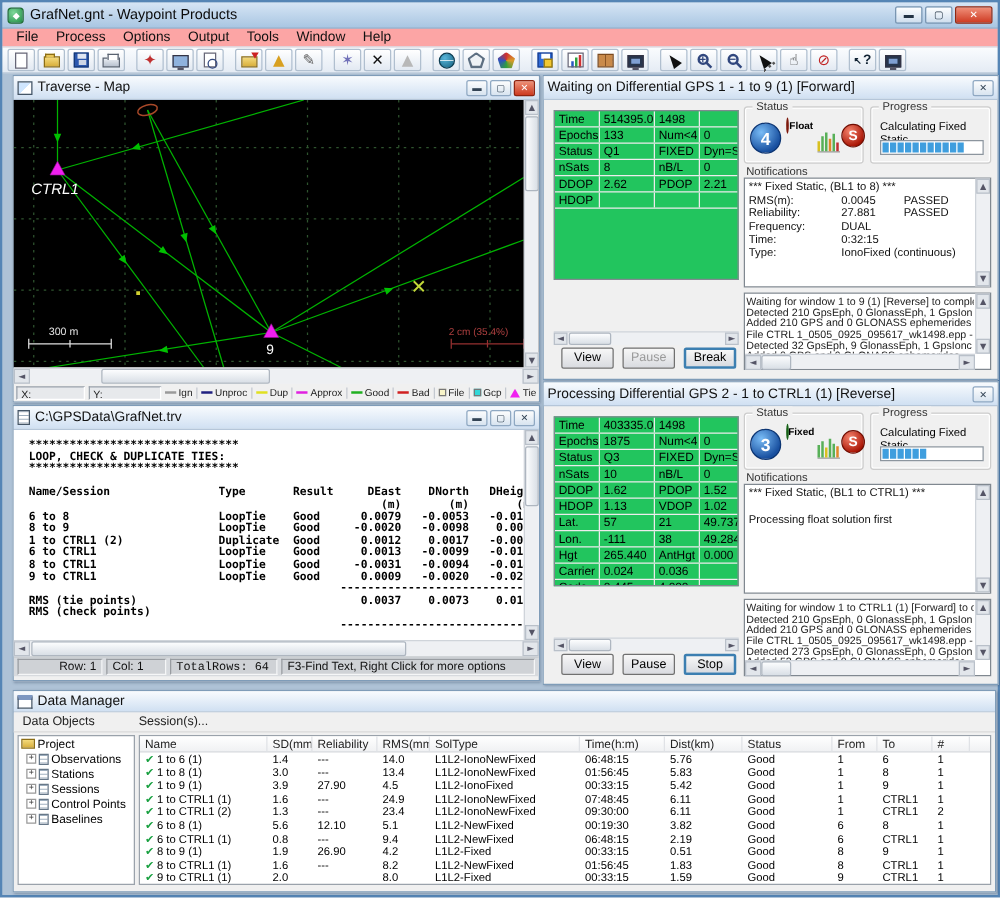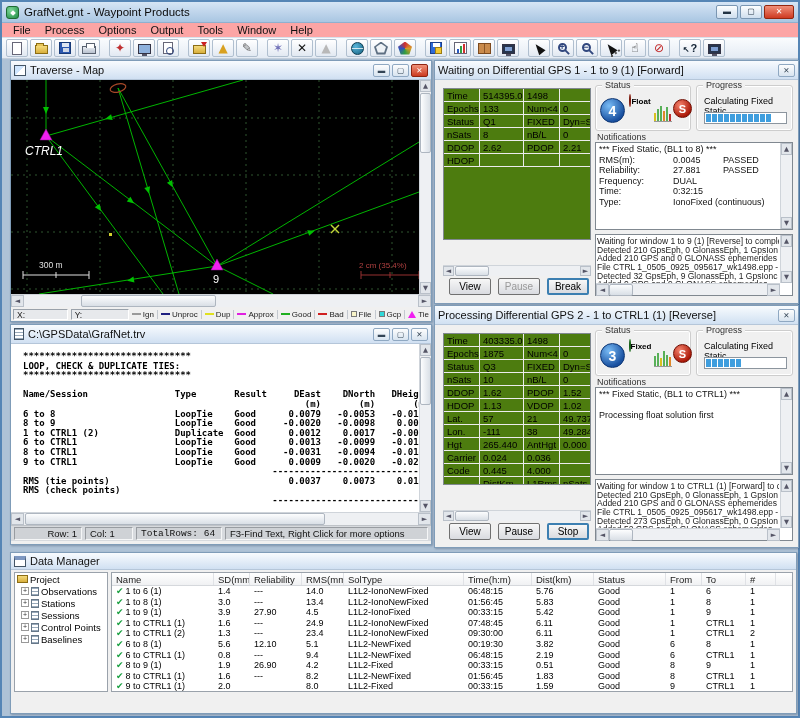--- a/index.html
+++ b/index.html
@@ -103,21 +103,21 @@
   .leg{display:flex;align-items:center;gap:2px;white-space:nowrap;}
   .leg .dash{width:9px;height:2px;display:inline-block;}
   .leg .sq{width:6px;height:6px;display:inline-block;border:1px solid #777;}
   .leg .tri{width:0;height:0;border-left:4px solid transparent;border-right:4px solid transparent;display:inline-block;}
   .legsep{width:1px;height:9px;background:#c3c8cf;}
 
   
   .gps-win{width:365px;height:244px;}
   #gps1{left:432px;top:1px;} #gps2{left:432px;top:246px;height:243px;}
   .gps-body{position:relative;height:223px;font-size:9.5px;}
-  .stats-list{position:absolute;left:8px;top:8px;width:148px;height:152px;background:#4d7c0f;border:1px solid #808890;overflow:hidden;}
+  .stats-list{position:absolute;left:8px;top:8px;width:148px;height:136px;background:#22c55e;border:1px solid #808890;overflow:hidden;}
   .srow{display:flex;height:13px;border-bottom:1px solid #ececec;}
   .scell{padding:1px 2px 0 3px;border-right:1px solid #ececec;overflow:hidden;white-space:nowrap;font-size:9.5px;color:#000;}
   .scell.c0{width:36px;} .scell.c1{width:44px;} .scell.c2{width:36px;} .scell.c3{width:30px;border-right:none;flex:1;}
   .mini-hscroll{position:absolute;left:8px;top:185px;width:148px;height:11px;}
   .mini-hscroll .arr{height:10px;width:11px;line-height:9px;}
   .mini-hscroll .thumb{left:12px;width:34px;height:10px;}
   .btnrow{position:absolute;left:14px;top:198px;display:flex;gap:7px;}
   .gbtn{width:42px;height:17px;font-size:10px;font-family:"Liberation Sans",sans-serif;color:#000;
     border:1px solid #707070;border-radius:2px;background:linear-gradient(#f7f7f7,#d9dbe0);padding:0;}
   .gbtn.dis{color:#9a9a9a;}
@@ -824,20 +824,24 @@
           </div>
         </div>
       </div>
     </div>
 
     <div class="win" id="dm-win">
       <div class="wtitle">
         <span class="wicon-dm"></span>
         <span>Data Manager</span>
       </div>
+      <div class="dm-band">
+        <span class="lh">Data Objects</span>
+        <span class="rh">Session(s)...</span>
+      </div>
       <div class="dm-body">
         <div class="tree" id="dm-tree">
             <div class="titem">
               <span class="tico-folder"></span>
               <span>Project</span>
             </div>
             <div class="titem child">
               <span class="plus">+</span>
               <span class="tico-doc"></span>
               <span>Observations</span>

